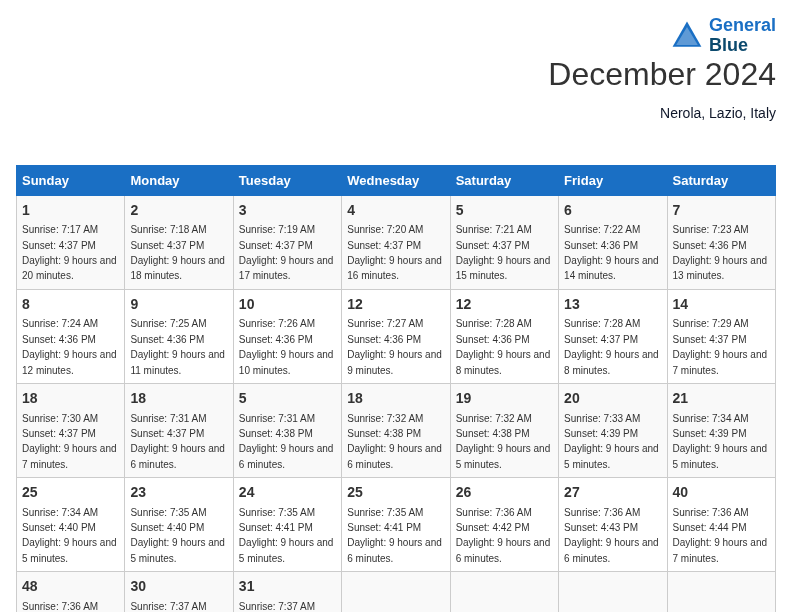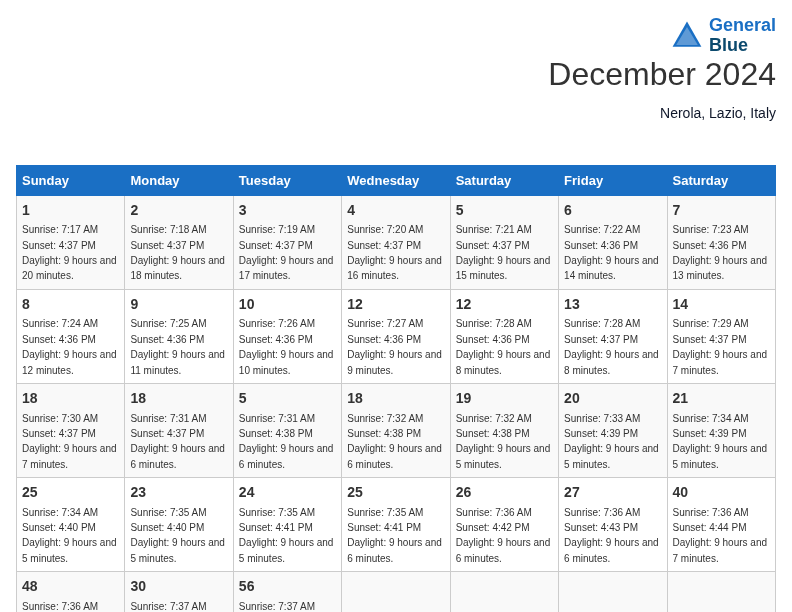--- a/index.html
+++ b/index.html
@@ -246,21 +246,21 @@
       <tr>
         <td>
         <span class="day-num">48</span>
         <span class="day-info">Sunrise: 7:36 AM<br>Sunset: 4:44 PM<br>Daylight: 9 hours and 7 minutes.</span>
       </td>
         <td>
         <span class="day-num">30</span>
         <span class="day-info">Sunrise: 7:37 AM<br>Sunset: 4:45 PM<br>Daylight: 9 hours and 8 minutes.</span>
       </td>
         <td>
-        <span class="day-num">56</span>
+        <span class="day-num">31</span>
         <span class="day-info">Sunrise: 7:37 AM<br>Sunset: 4:46 PM<br>Daylight: 9 hours and 9 minutes.</span>
       </td>
         <td class="empty"></td>
         <td class="empty"></td>
         <td class="empty"></td>
         <td class="empty"></td>
       </tr>
     </tbody>
 </table>
 

